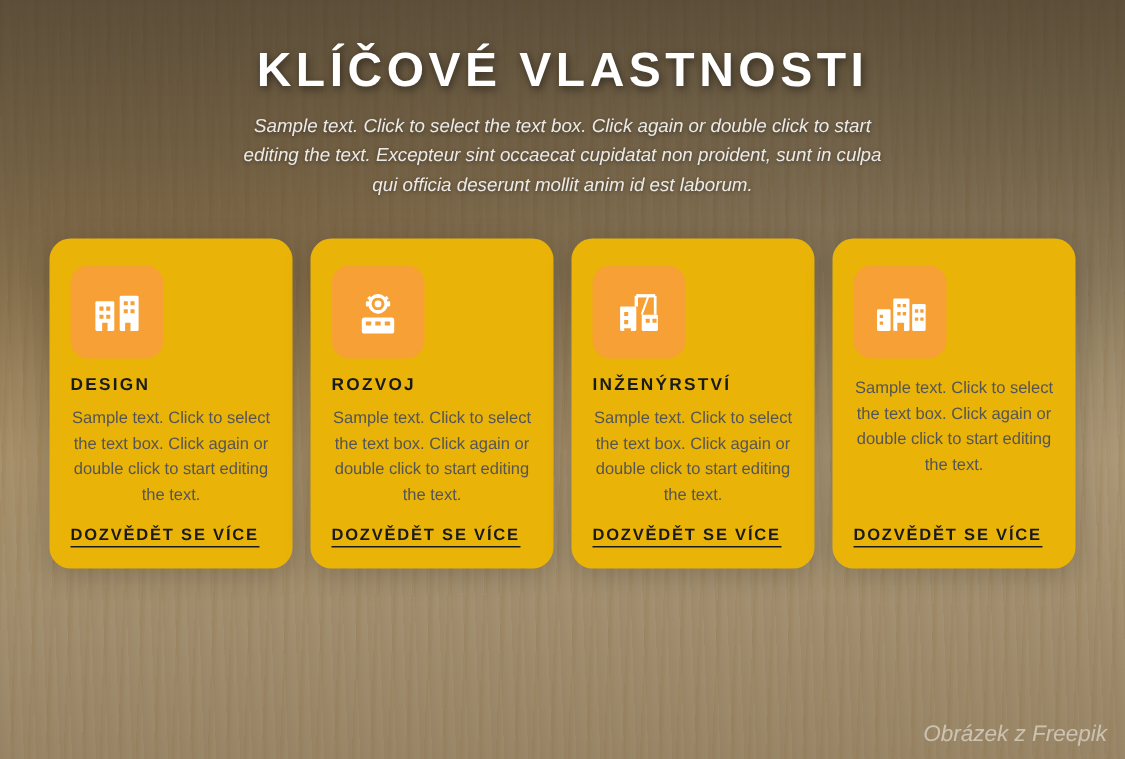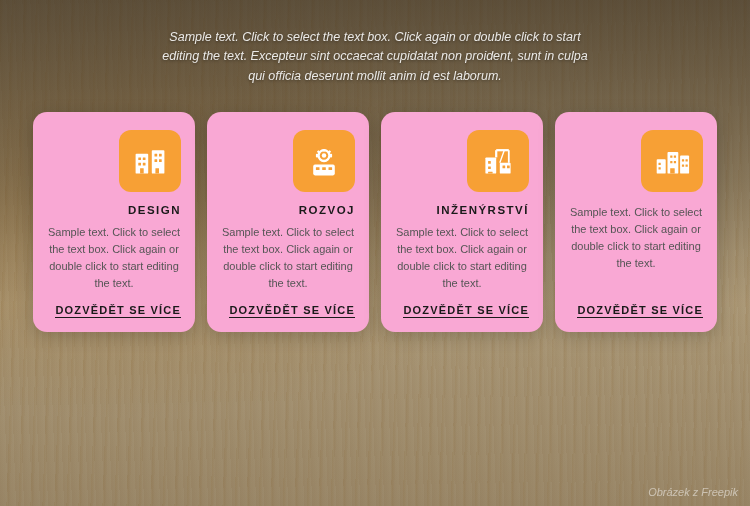--- a/index.html
+++ b/index.html
@@ -83,27 +83,27 @@
       text-shadow: 0 1px 3px rgba(0,0,0,0.4);
     }
 
     .cards {
       display: flex;
       gap: 12px;
       padding: 0 18px;
     }
 
     .card {
-      background: #f9a8d4;
+      background: #eab308;
       border-radius: 14px;
       width: 162px;
       padding: 18px 14px 14px;
       display: flex;
       flex-direction: column;
-      align-items: flex-end;
+      align-items: flex-start;
       box-shadow: 0 4px 18px rgba(0,0,0,0.18);
     }
 
     .icon-circle {
       width: 62px;
       height: 62px;
       border-radius: 12px;
       background: #f7a035;
       display: flex;
       align-items: center;
@@ -147,30 +147,31 @@
       cursor: pointer;
       text-decoration: none;
       margin-top: auto;
     }
 
     .footer-note {
       position: absolute;
       bottom: 8px;
       right: 12px;
       color: rgba(255,255,255,0.5);
-      font-size: 11px;
+      font-size: 15px;
       font-style: italic;
     }
   </style>
 </head>
 <body>
 
 <div class="bg"></div>
 
 <div class="container">
+  <h1 class="title">KLÍČOVÉ VLASTNOSTI</h1>
   <p class="subtitle">Sample text. Click to select the text box. Click again or double click to start editing the text. Excepteur sint occaecat cupidatat non proident, sunt in culpa qui officia deserunt mollit anim id est laborum.</p>
 
   <div class="cards">
 
     <div class="card">
       <div class="icon-circle">
         <svg class="icon-svg" viewBox="0 0 40 40">
           <rect x="4" y="12" width="14" height="22" rx="1" fill="white"></rect>
           <rect x="22" y="8" width="14" height="26" rx="1" fill="white"></rect>
           <rect x="7" y="16" width="3" height="3" rx="0.3" fill="#f7a035"></rect>

